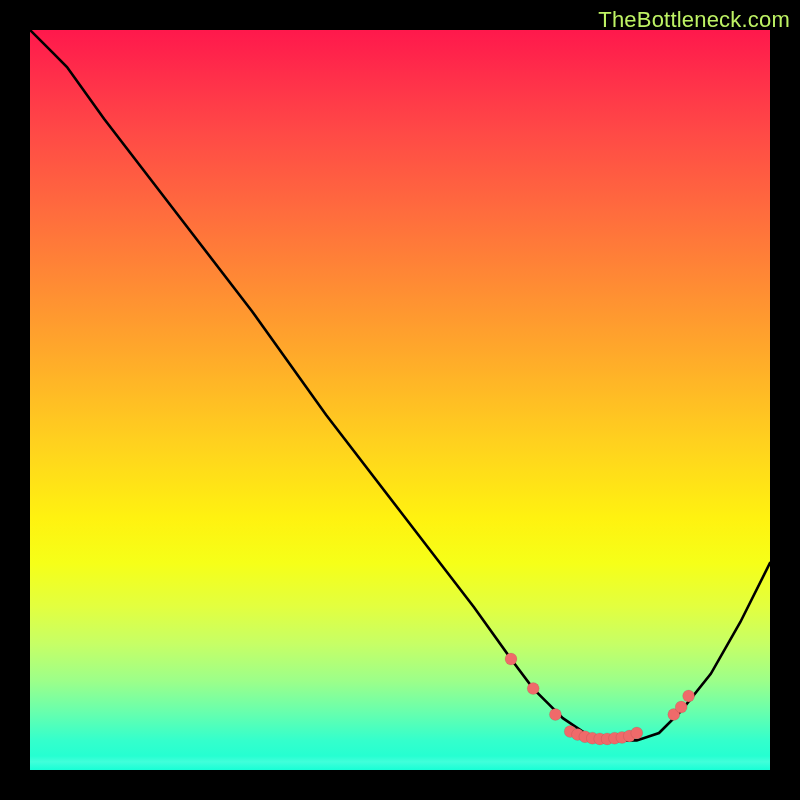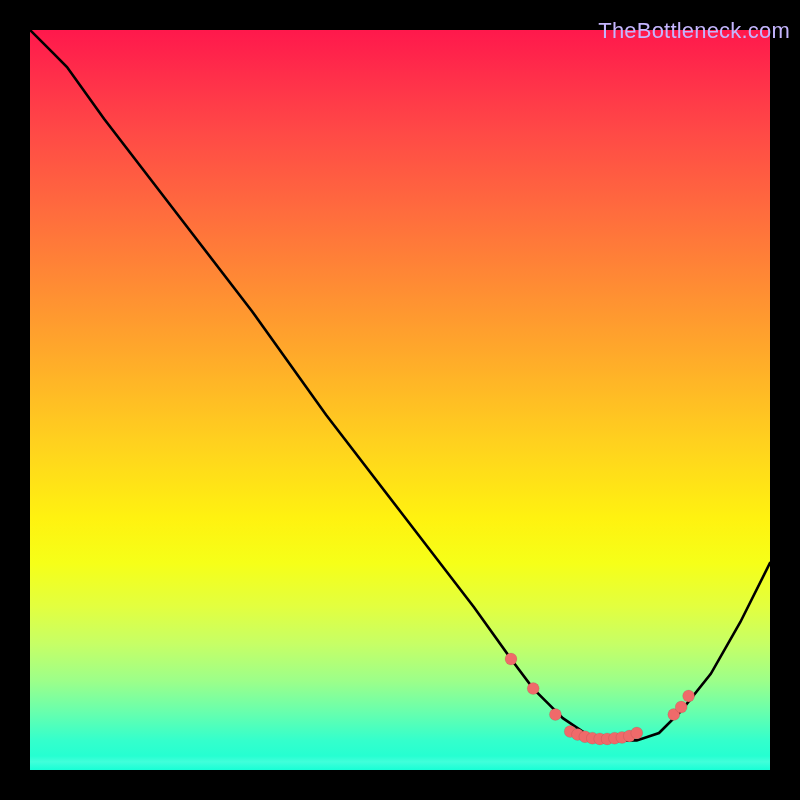--- a/index.html
+++ b/index.html
@@ -12,23 +12,23 @@
     overflow: hidden;
   }
   .frame {
     position: relative;
     width: 800px;
     height: 800px;
     background: #000;
   }
   .watermark {
     position: absolute;
-    top: 18px;
+    top: 7px;
     right: 10px;
-    color: #c4b5fd;
+    color: #bef264;
     font-size: 22px;
     letter-spacing: 0.2px;
     font-weight: 500;
     z-index: 5;
   }
   .plot {
     position: absolute;
     left: 30px;
     top: 30px;
     width: 740px;

